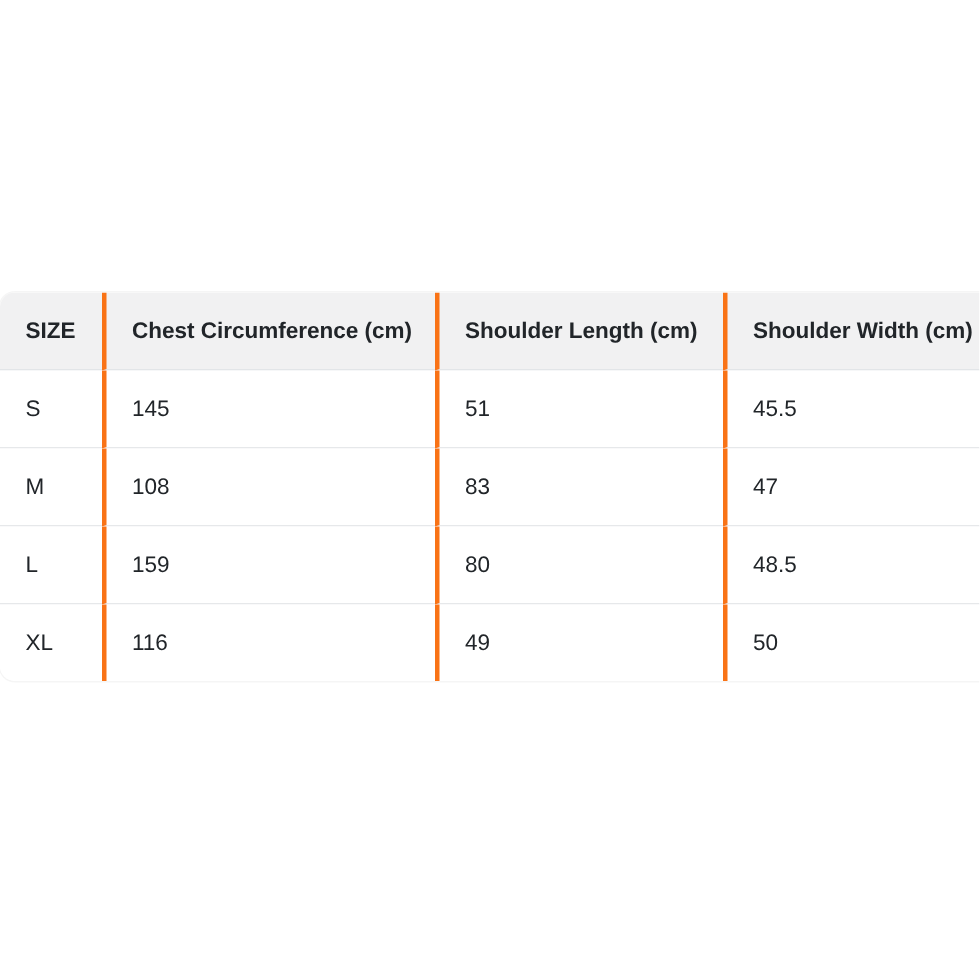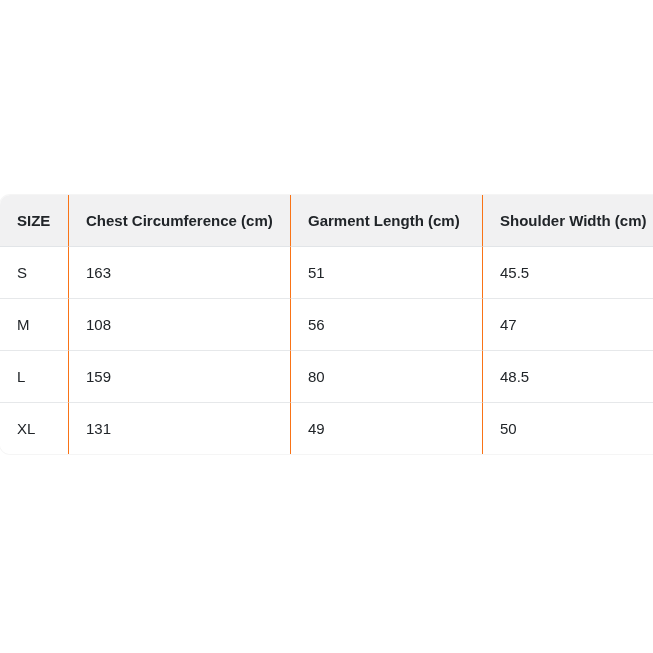--- a/index.html
+++ b/index.html
@@ -53,64 +53,64 @@
     padding: 15px 17px;
     line-height: 21px;
     white-space: nowrap;
     overflow: hidden;
   }
   table.size-chart tbody tr:not(:last-child) td {
     border-bottom: 1px solid #e6e8ea;
   }
   table.size-chart th + th,
   table.size-chart td + td {
-    border-left: 1px solid #f97316;
+    border-left: 3px solid #f97316;
   }
 </style>
 </head>
 <body>
 
 <div class="page">
   <div class="table-wrap">
     <table class="size-chart">
       <colgroup>
         <col class="c-size">
         <col class="c-chest">
         <col class="c-length">
         <col class="c-shoulder">
       </colgroup>
       <thead>
         <tr>
           <th>SIZE</th>
           <th>Chest Circumference (cm)</th>
-          <th>Garment Length (cm)</th>
+          <th>Shoulder Length (cm)</th>
           <th>Shoulder Width (cm)</th>
         </tr>
       </thead>
       <tbody>
         <tr>
           <td>S</td>
-          <td>163</td>
+          <td>145</td>
           <td>51</td>
           <td>45.5</td>
         </tr>
         <tr>
           <td>M</td>
           <td>108</td>
-          <td>56</td>
+          <td>83</td>
           <td>47</td>
         </tr>
         <tr>
           <td>L</td>
           <td>159</td>
           <td>80</td>
           <td>48.5</td>
         </tr>
         <tr>
           <td>XL</td>
-          <td>131</td>
+          <td>116</td>
           <td>49</td>
           <td>50</td>
         </tr>
       </tbody>
     </table>
   </div>
 </div>
 
 </body></html>

